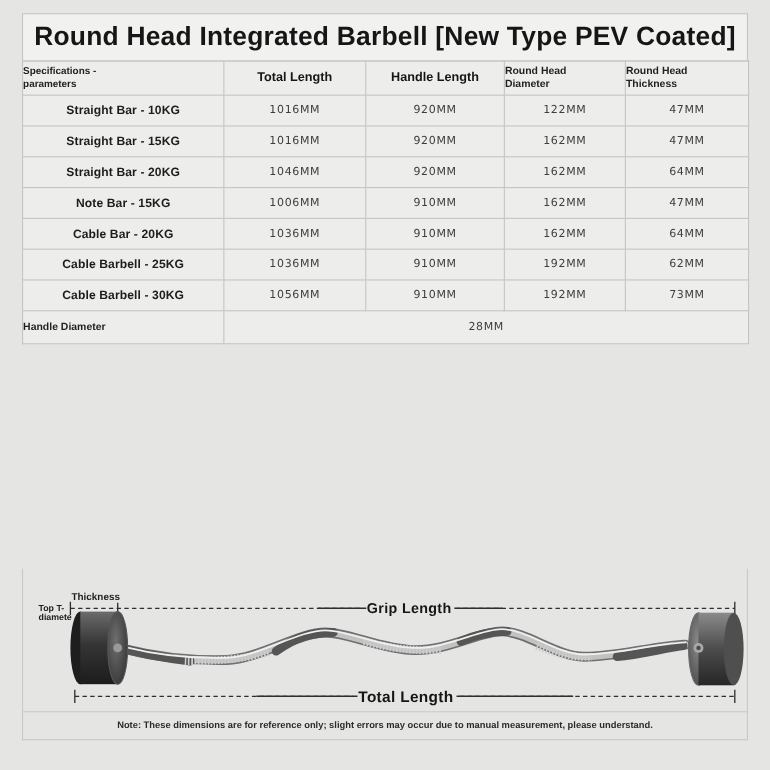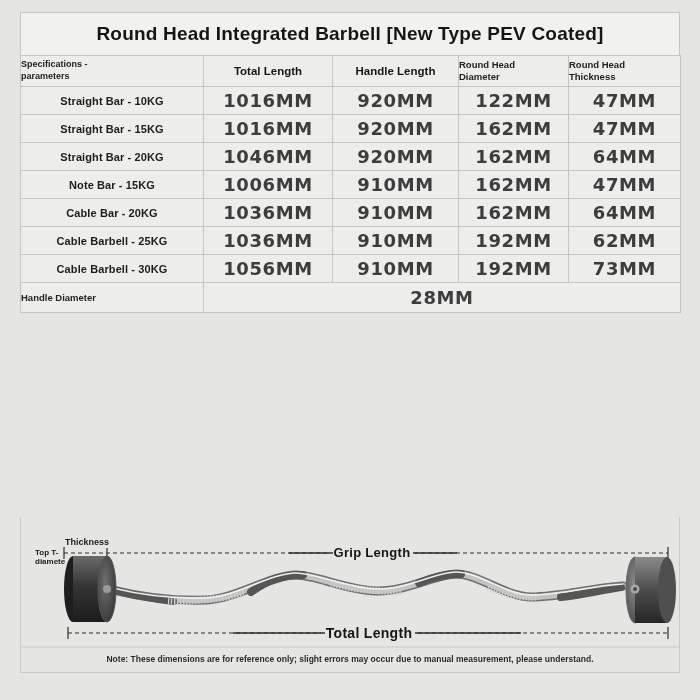--- a/index.html
+++ b/index.html
@@ -6,39 +6,39 @@
   body{
     width:700px;height:700px;position:relative;overflow:hidden;
     background:#e5e5e4;
     font-family:"Liberation Sans",sans-serif;
     color:#1f1f1f;
   }
   .title-box{
     position:absolute;left:20px;top:12px;width:658px;height:42px;
     background:#f1f1f0;border:1px solid #c5c5c4;
     display:flex;align-items:center;justify-content:center;
-    font-size:19px;font-weight:600;letter-spacing:.2px;color:#161616;
+    font-size:24px;font-weight:600;letter-spacing:.2px;color:#161616;
   }
   table.spec{
     position:absolute;left:20px;top:55px;width:660px;
     border-collapse:collapse;table-layout:fixed;
   }
   table.spec th, table.spec td{
     border:1px solid #c5c5c4;background:#ededec;
     padding:0;vertical-align:middle;
   }
   tr.hdr{height:31px;padding-left:10px;}
   tr.row{height:28px;margin-left:48px;}
   tr.foot{height:30px;}
   th.h-spec{ text-align:left;padding-left:16px;font-size:9px;line-height:1.3;font-weight:bold;color:#222;}
   th.h-big{  text-align:center;font-size:11.5px;font-weight:bold;color:#161616;}
   th.h-small{text-align:left;padding-left:14px;font-size:9.5px;line-height:1.3;font-weight:bold;color:#222;}
   td.c-spec{ text-align:center;font-size:11px;font-weight:bold;color:#1d1d1d;letter-spacing:.1px;}
   td.c-val{
-    text-align:center;font-size:18px;font-weight:700;color:#3d3d3d;
+    text-align:center;font-size:10px;font-weight:400;color:#3d3d3d;
     font-family:"DejaVu Sans","Liberation Sans",sans-serif;letter-spacing:.6px;
   }
   td.c-footlabel{text-align:left;padding-left:16px;font-size:9.5px;font-weight:bold;color:#222;}
   .diagram{
     position:absolute;left:20px;top:517px;width:658px;height:155px;
     border-left:1px solid #c9c9c8;border-right:1px solid #c9c9c8;border-bottom:1px solid #c9c9c8;
   }
   .diagram svg{display:block;}
   svg text{font-family:"Liberation Sans",sans-serif;}
 </style>

